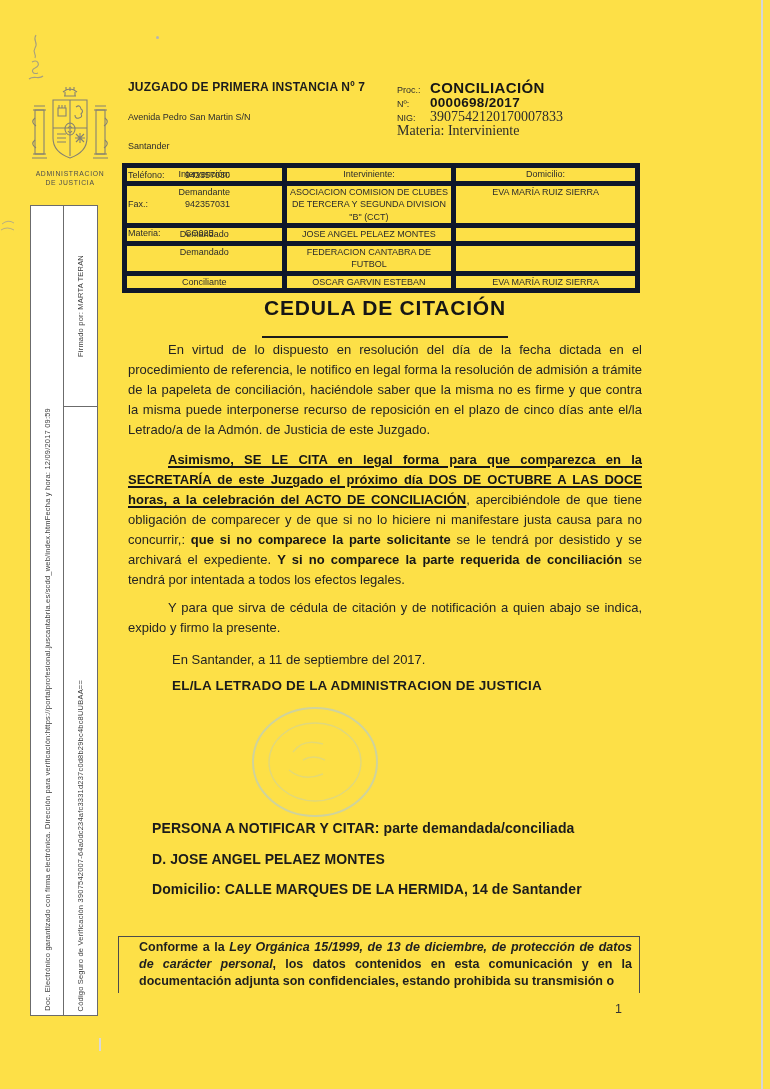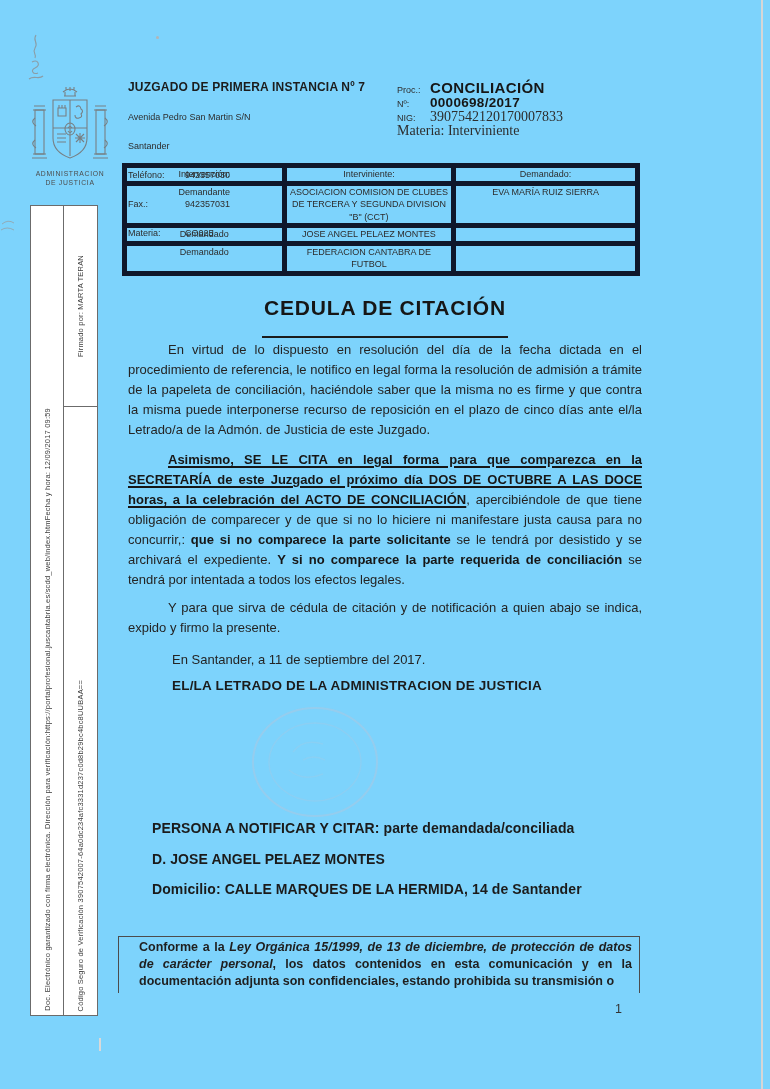--- a/index.html
+++ b/index.html
@@ -1,16 +1,16 @@
 <!DOCTYPE html>
 <html><head>
 <meta charset="utf-8">
 <style>
   html,body{margin:0;padding:0;background:#ffffff;}
-  #page{position:relative;width:770px;height:1089px;background:#7dd3fc;overflow:hidden;
+  #page{position:relative;width:770px;height:1089px;background:#fde047;overflow:hidden;
         font-family:"Liberation Sans",sans-serif;color:#232323;}
 
   
   .scan-edge{position:absolute;left:761px;top:0;width:2px;height:1089px;background:#d6d6d6;}
   .artifact{position:absolute;}
 
   
   .logo-wrap{position:absolute;left:30px;top:84px;width:80px;height:84px;}
   .logo-caption{position:absolute;left:14px;top:170px;width:112px;text-align:center;
                 font-size:6.8px;line-height:8.6px;letter-spacing:.7px;color:#4c4c4c;}
@@ -156,36 +156,41 @@
     <div class="hr-row">
       <span class="small-val">Materia: Interviniente</span>
     </div>
   </div>
 
   <table class="parties">
     <tbody>
         <tr>
       <td class="c1">Intervención:</td>
       <td class="c2">Interviniente:</td>
-      <td class="c3">Demandado:</td>
+      <td class="c3">Domicilio:</td>
     </tr>
     <tr>
       <td>Demandante</td>
       <td>ASOCIACION COMISION DE CLUBES DE TERCERA Y SEGUNDA DIVISION "B" (CCT)</td>
       <td>EVA MARÍA RUIZ  SIERRA</td>
     </tr>
     <tr>
       <td>Demandado</td>
       <td>JOSE ANGEL PELAEZ MONTES</td>
       <td></td>
     </tr>
     <tr>
       <td>Demandado</td>
       <td>FEDERACION CANTABRA DE FUTBOL</td>
       <td></td>
+    </tr>
+    <tr>
+      <td>Conciliante</td>
+      <td>OSCAR GARVIN ESTEBAN</td>
+      <td>EVA MARÍA RUIZ  SIERRA</td>
     </tr>
   </tbody>
     </table>
 
   <svg class="stamp" viewBox="0 0 140 124">
     <ellipse cx="70" cy="62" rx="62" ry="54" fill="none" stroke="#a9c9e2" stroke-width="2" opacity=".55"></ellipse>
     <ellipse cx="70" cy="62" rx="46" ry="39" fill="none" stroke="#a9c9e2" stroke-width="1.3" opacity=".35"></ellipse>
     <path d="M48,52 q10,-14 30,-8 M44,70 q14,12 34,4 M58,60 q10,-6 22,0" fill="none" stroke="#a9c9e2" stroke-width="1.5" opacity=".3"></path>
   </svg>
 

